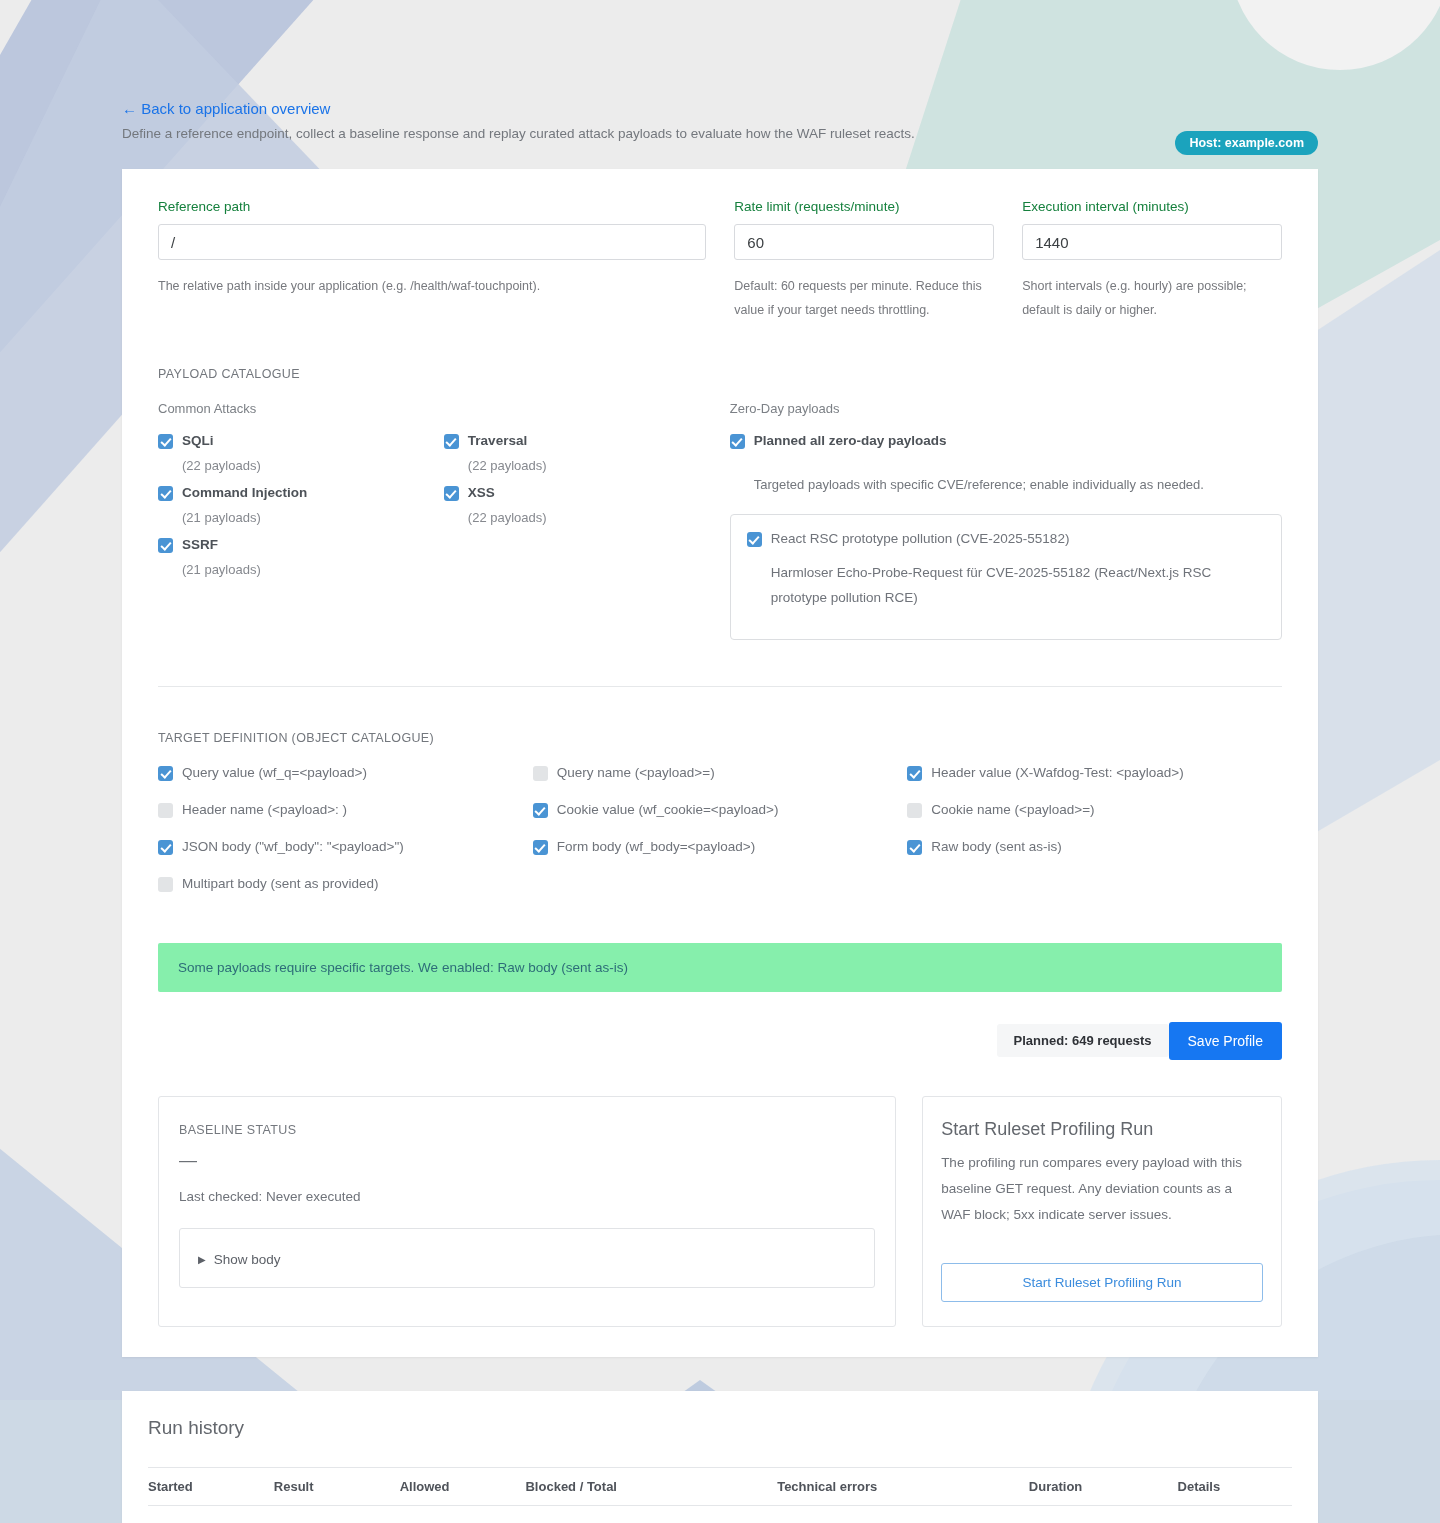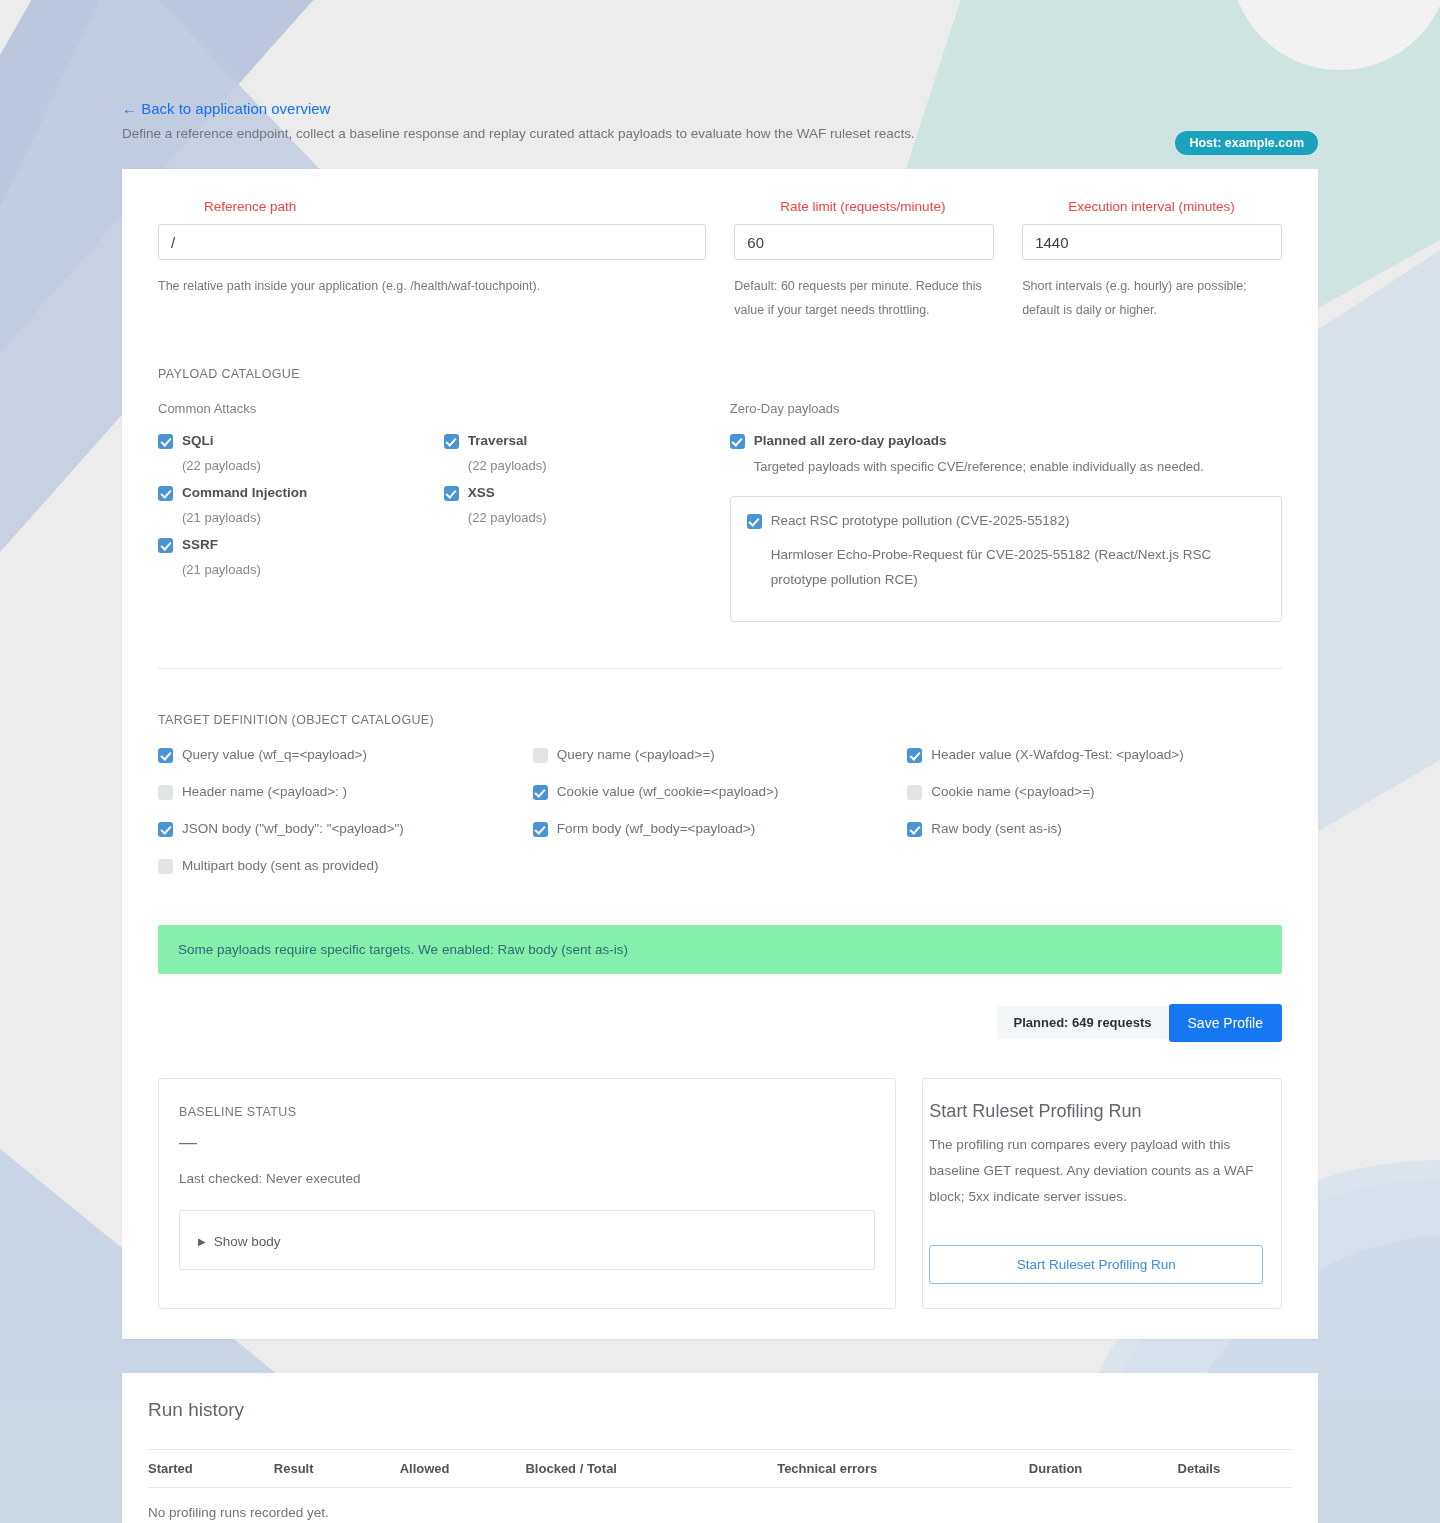--- a/index.html
+++ b/index.html
@@ -65,23 +65,22 @@
 
   
   .form-row { display:flex; gap:0; padding:0 0 0 0; }
   .fld { padding:0 14px; }
   .fld.ref { width:583px; }
   .fld.rate { width:291px; }
   .fld.interval { width:291px; }
   .fld label {
     display:block;
     font-size:13.5px;
-    color:#ef4444;
+    color:#15803d;
     margin-bottom:10px;
-    margin-left:46px;
   }
   .fld input {
     width:100%;
     height:36px;
     border:1px solid #d8dade;
     border-radius:3px;
     padding:0 12px;
     font-size:15px;
     font-family:"Liberation Sans", sans-serif;
     color:#3c4043;
@@ -139,21 +138,21 @@
     width:4px; height:8px;
     border:solid #fff;
     border-width:0 2px 2px 0;
     transform:rotate(42deg);
   }
   .cb-strong { font-size:13.5px; font-weight:bold; color:#4d5258; line-height:1.15; }
   .cb-norm   { font-size:13.5px; color:#6f737a; line-height:1.15; }
   .cb-count  { font-size:13px; color:#86898f; margin:9px 0 0 24px; }
 
   
-  .zd-desc { font-size:13px; color:#73777d; margin:10px 0 0 24px; }
+  .zd-desc { font-size:13px; color:#73777d; margin:28px 0 0 24px; }
   .zd-box {
     border:1px solid #dcdee1;
     border-radius:4px;
     margin-top:22px;
     padding:16px 16px 28px 16px;
   }
   .zd-title { font-size:13.5px; color:#6f737a; }
   .zd-body { font-size:13.5px; color:#6f737a; margin:14px 0 0 24px; line-height:1.85; }
 
   
@@ -201,21 +200,21 @@
   }
 
   
   .panels { display:flex; gap:26px; margin:36px 14px 0 14px; }
   .panel {
     border:1px solid #e3e5e8;
     border-radius:3px;
     background:#fff;
   }
   .panel.baseline { width:760px; padding:26px 20px 16px 20px; }
-  .panel.startrun { width:370px; padding:22px 18px 24px 6px; }
+  .panel.startrun { width:370px; padding:22px 18px 24px 18px; }
 
   .baseline-label {
     font-size:12.5px;
     color:#74787e;
     letter-spacing:.35px;
     margin-bottom:14px;
   }
   .baseline-dash { font-size:18px; color:#6c7076; line-height:1; margin-bottom:20px; }
   .baseline-last { font-size:13.5px; color:#6f737a; margin-bottom:24px; }
   .showbody-box {

